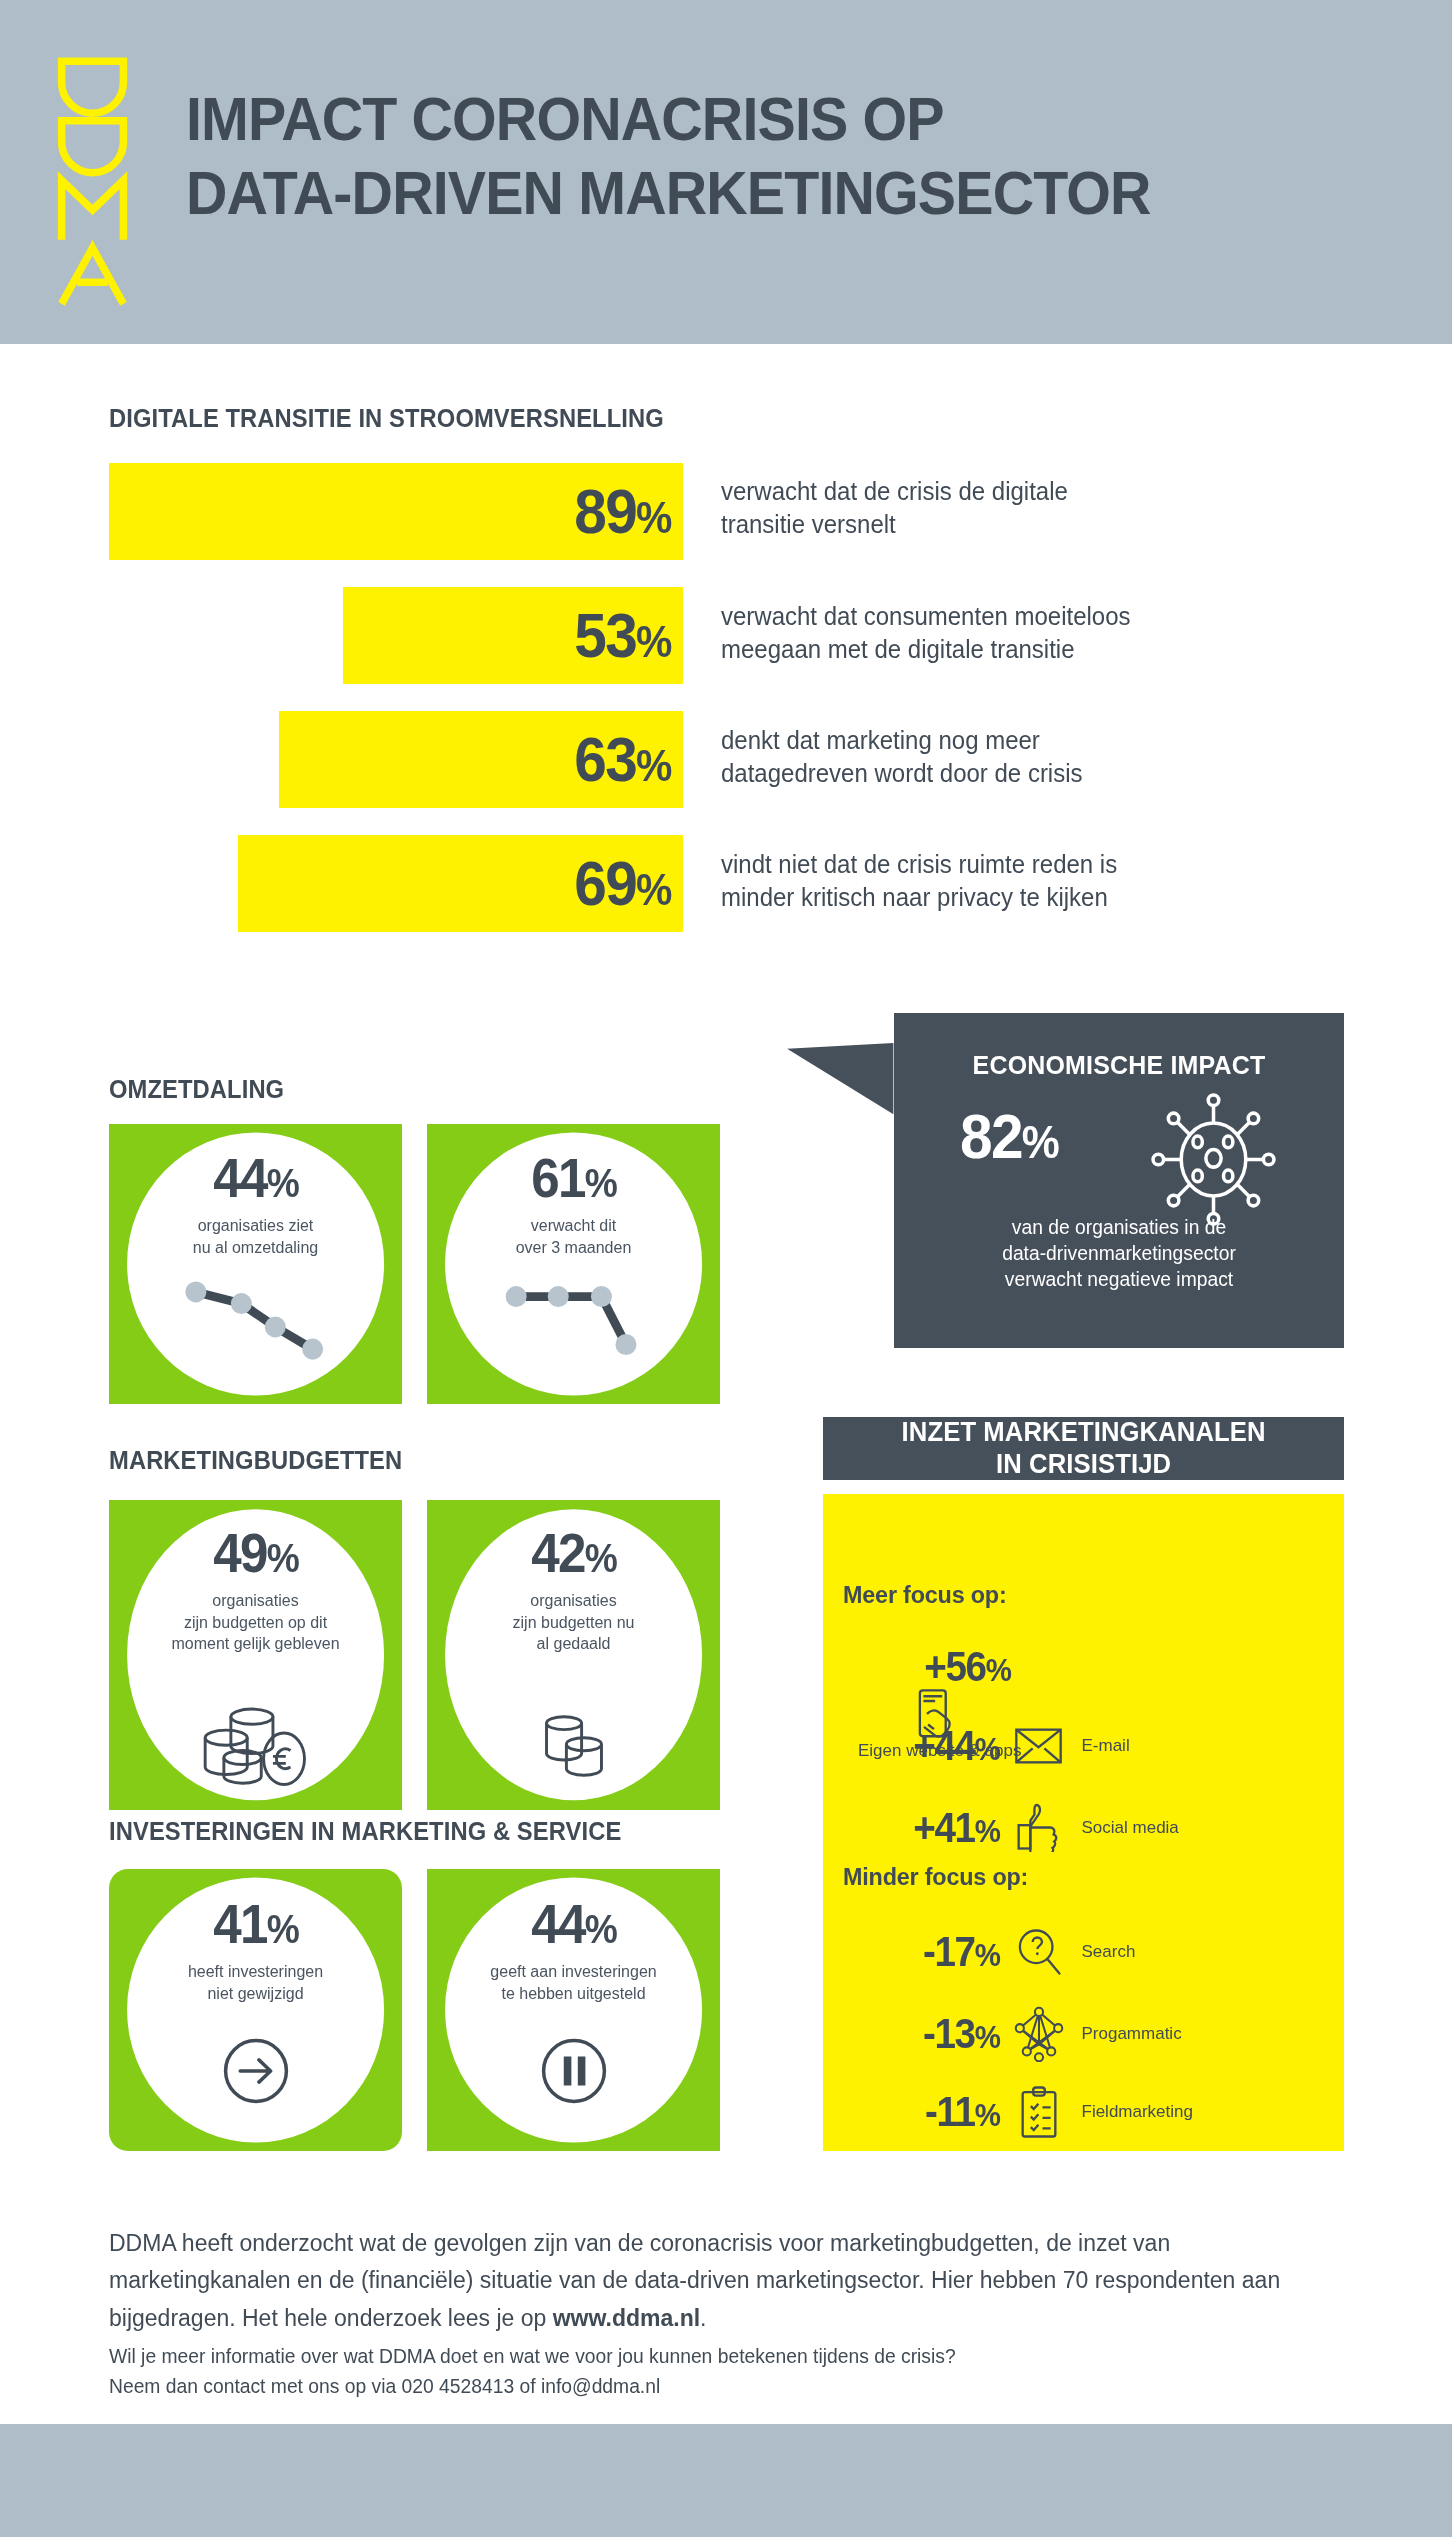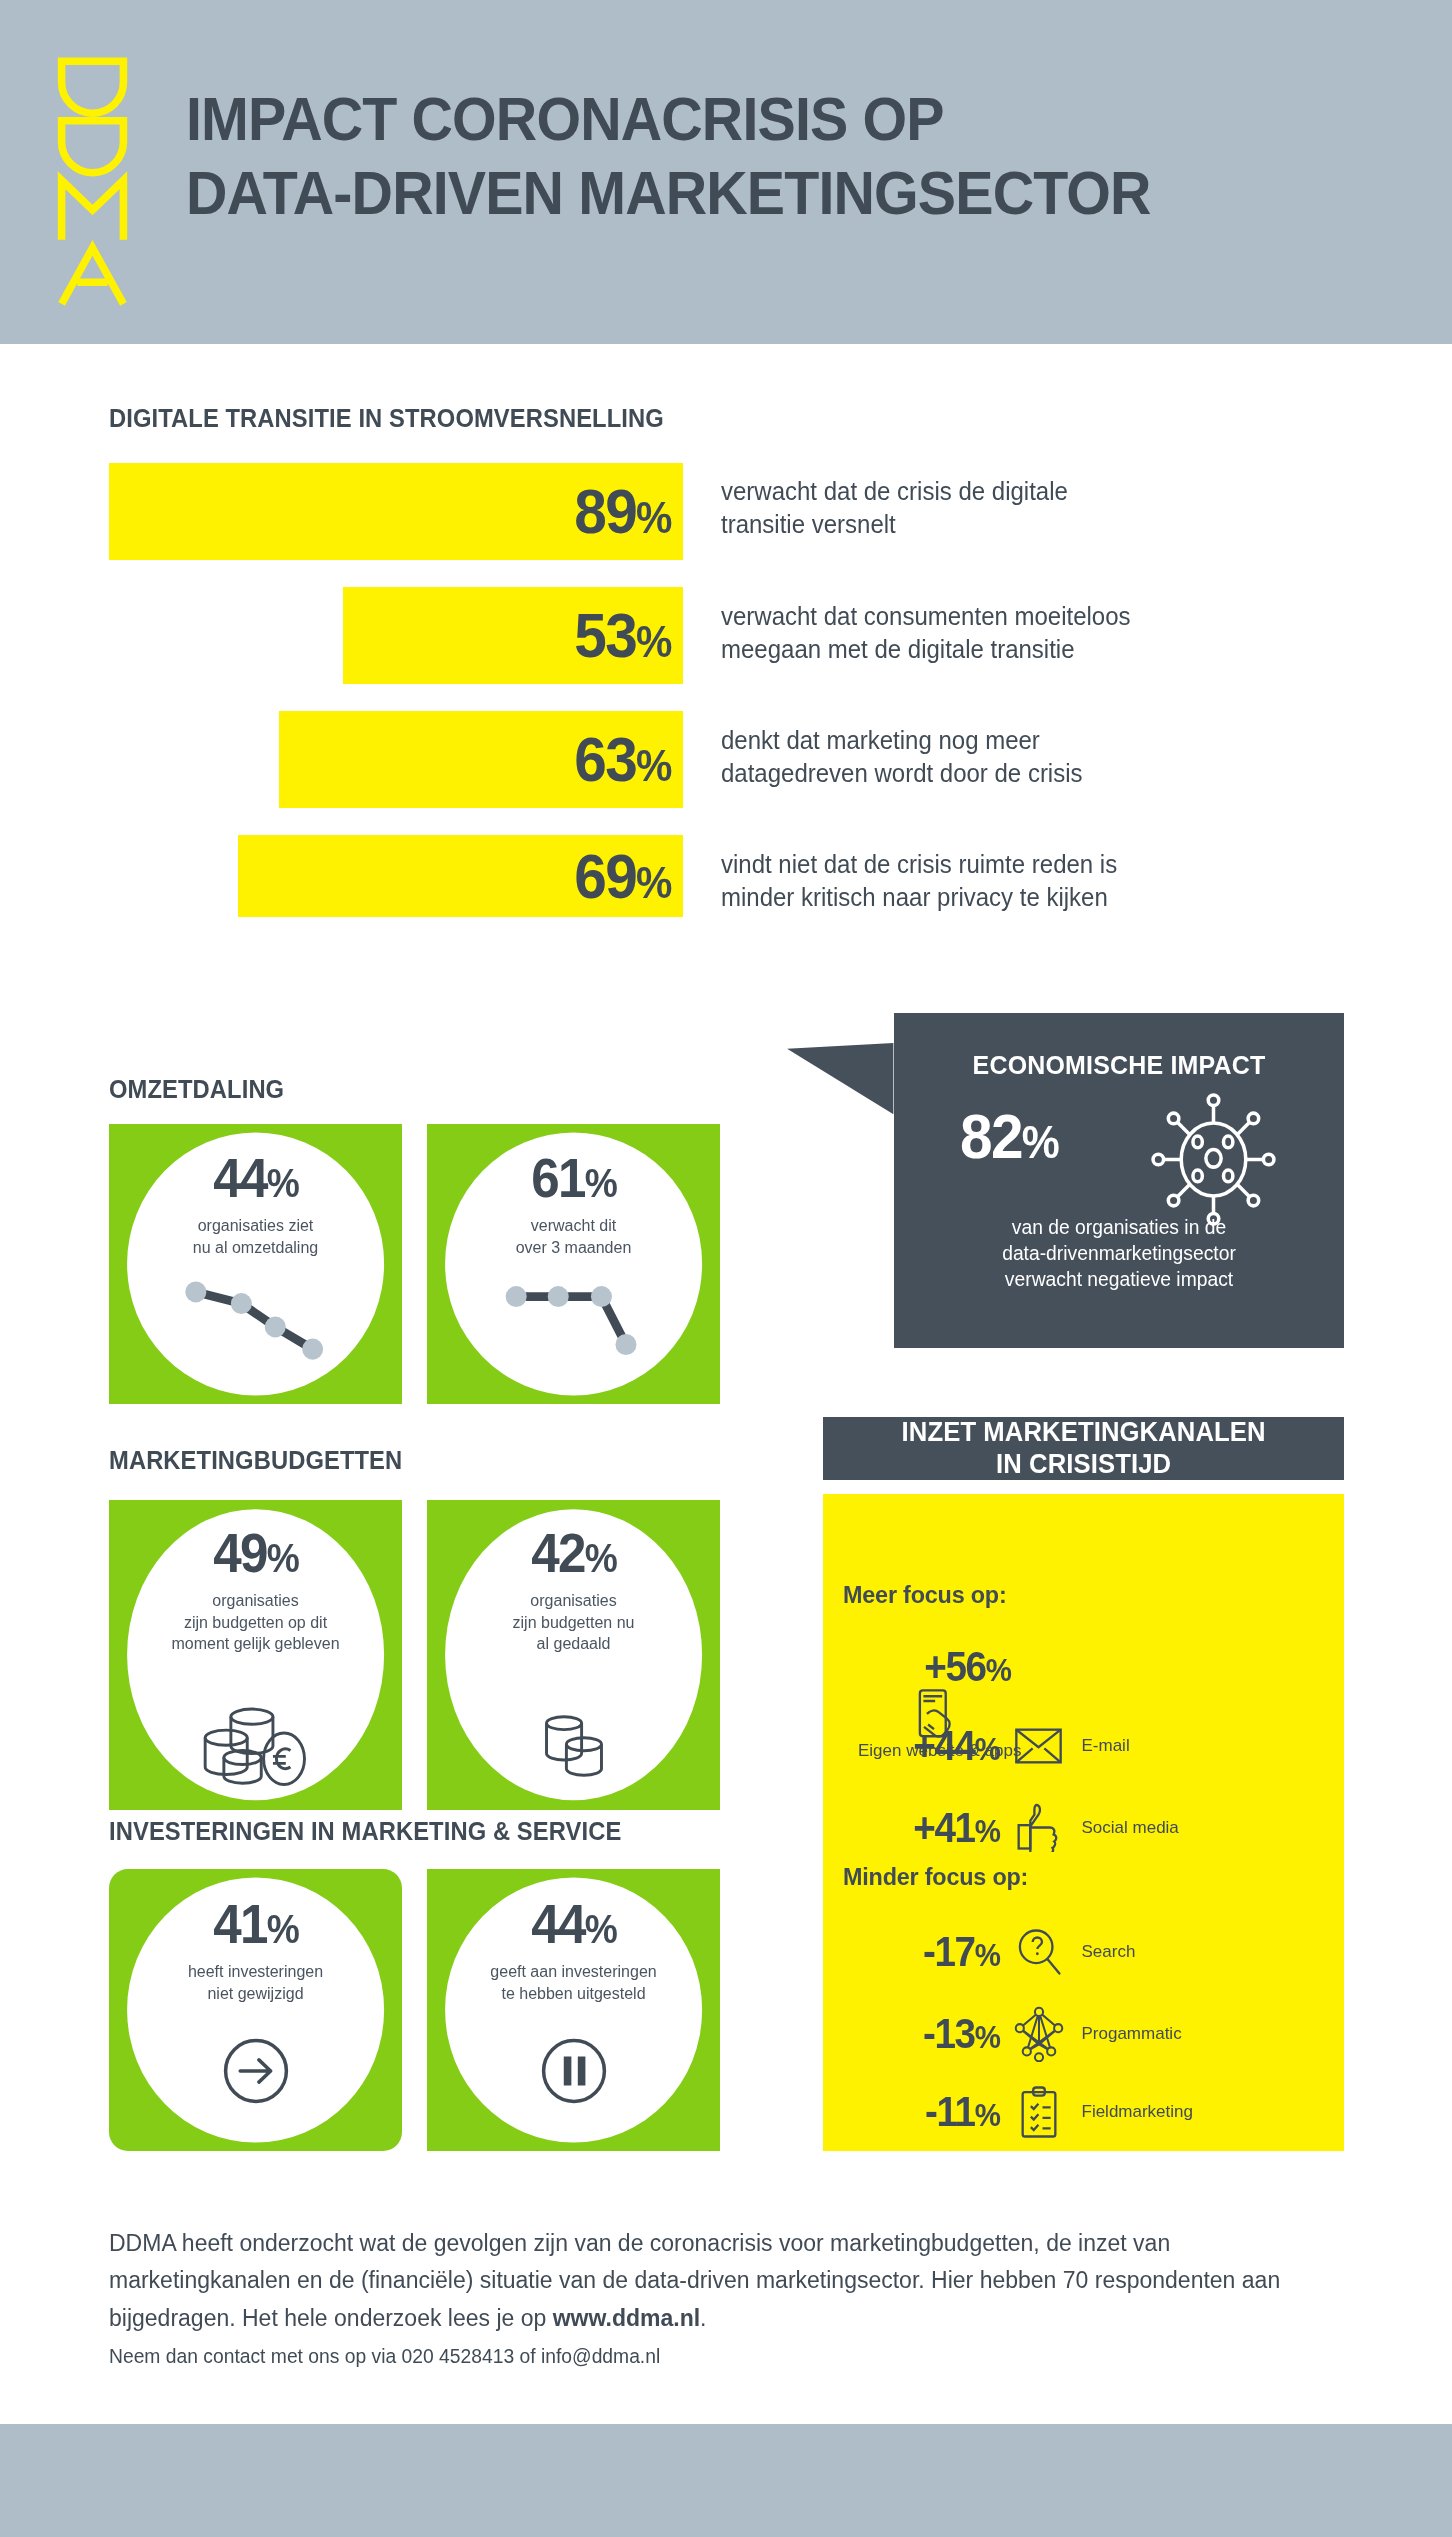--- a/index.html
+++ b/index.html
@@ -232,21 +232,21 @@
 </div>
 
 <div class="bar" style="left:279px; top:711px; width:404px; height:97px;">
   <span class="bar-num"><span>63</span><span class="pc">%</span></span>
 </div>
 <div class="bar-label" style="left:721px; top:724px;">
   <div>denkt dat marketing nog meer</div>
   <div>datagedreven wordt door de crisis</div>
 </div>
 
-<div class="bar" style="left:238px; top:835px; width:445px; height:82px;">
+<div class="bar" style="left:238px; top:835px; width:445px; height:97px;">
   <span class="bar-num"><span>69</span><span class="pc">%</span></span>
 </div>
 <div class="bar-label" style="left:721px; top:848px;">
   <div>vindt niet dat de crisis ruimte reden is</div>
   <div>minder kritisch naar privacy te kijken</div>
 </div>
 
 <div class="sec-head" style="left:109px; top:1075px;">OMZETDALING</div>
 
 <div class="card" style="left:109px; top:1124px; width:293px; height:280px;">
@@ -501,16 +501,17 @@
       <path d="M42 40h14M42 58h14M42 76h14"></path>
     </svg>
   </span>
   <span class="chan-name">Fieldmarketing</span>
 </div>
 
 <div id="foot1">
   <span>DDMA heeft onderzocht wat de gevolgen zijn van de coronacrisis voor marketingbudgetten, de inzet van marketingkanalen en de (financiële) situatie van de data-driven marketingsector. Hier hebben 70 respondenten aan bijgedragen. Het hele onderzoek lees je op </span><b>www.ddma.nl</b><span>.</span>
 </div>
 <div id="foot2">
+  <div>Wil je meer informatie over wat DDMA doet en wat we voor jou kunnen betekenen tijdens de crisis?</div>
   <div>Neem dan contact met ons op via 020 4528413 of info@ddma.nl</div>
 </div>
 <div id="footbar"></div>
 
 
 </body></html>

